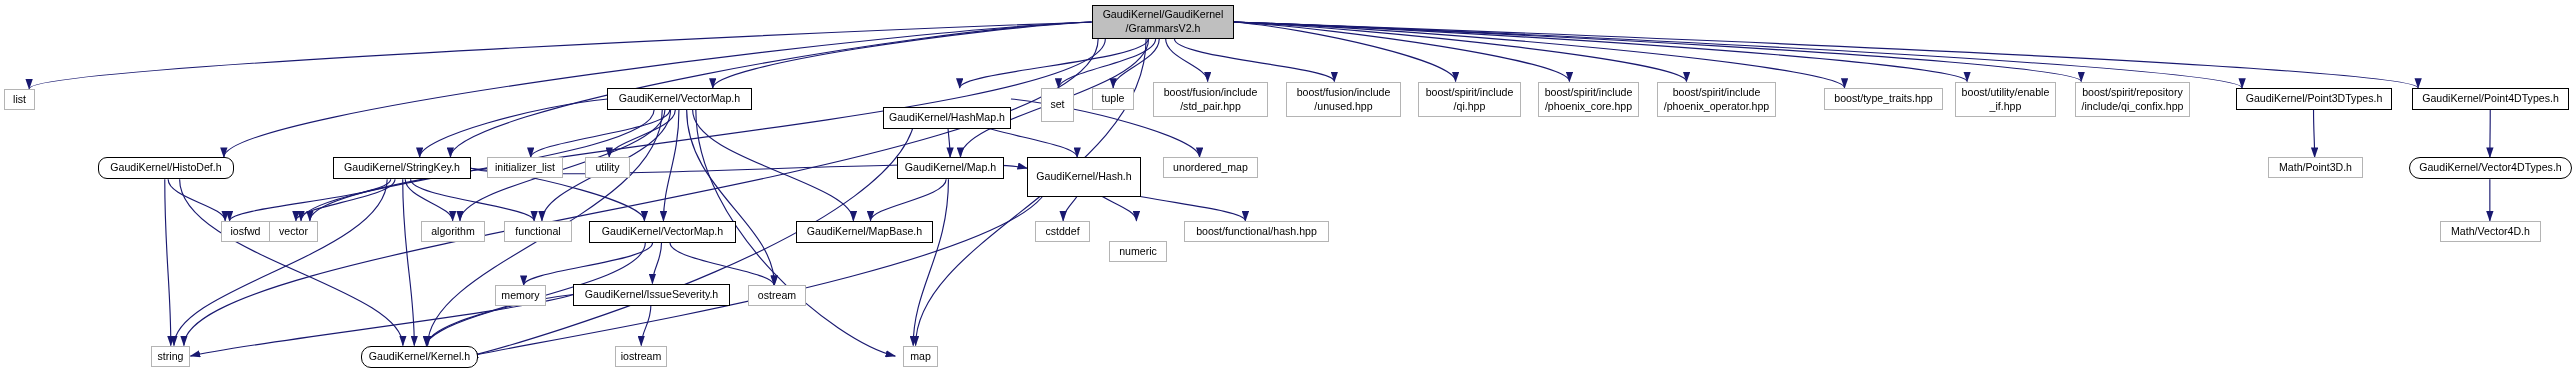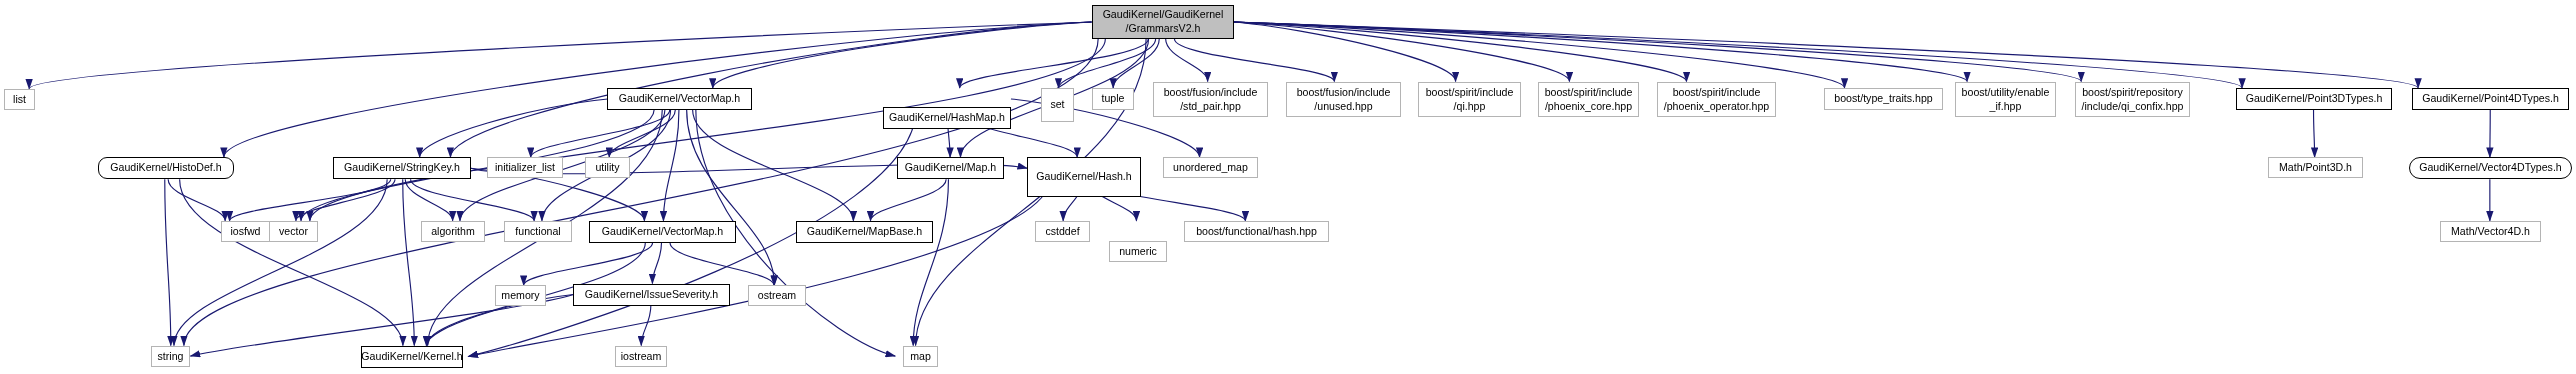--- a/index.html
+++ b/index.html
@@ -150,18 +150,18 @@
       <div class="node project" style="left: 589px; top: 221px; width: 147px; height: 22px;">GaudiKernel/VectorMap.h</div>
       <div class="node project" style="left: 796px; top: 221px; width: 137px; height: 22px;">GaudiKernel/MapBase.h</div>
       <div class="node external" style="left: 1035px; top: 221px; width: 55px; height: 21px;">cstddef</div>
       <div class="node external" style="left: 1109px; top: 221px; width: 58px; height: 21px; margin-top: 20px;">numeric</div>
       <div class="node external" style="left: 1184px; top: 221px; width: 145px; height: 21px;">boost/functional/hash.hpp</div>
       <div class="node external" style="left: 2440px; top: 221px; width: 101px; height: 21px;">Math/Vector4D.h</div>
       <div class="node external" style="left: 495px; top: 285px; width: 51px; height: 21px;">memory</div>
       <div class="node project" style="left: 573px; top: 284px; width: 157px; height: 22px;">GaudiKernel/IssueSeverity.h</div>
       <div class="node external" style="left: 748px; top: 285px; width: 58px; height: 21px;">ostream</div>
       <div class="node external" style="left: 151px; top: 346px; width: 39px; height: 21px;">string</div>
-      <div class="node project" style="left: 361px; top: 346px; width: 102px; height: 22px;">GaudiKernel/Kernel.h</div>
+      <div class="node project" style="left: 361px; top: 346px; width: 117px; height: 22px; border-radius: 10px;">GaudiKernel/Kernel.h</div>
       <div class="node external" style="left: 615px; top: 346px; width: 52px; height: 21px;">iostream</div>
       <div class="node external" style="left: 895px; top: 346px; width: 35px; height: 21px; margin-left: 8px;">map</div>
     </div>
 </div>
 
 
 </body></html>

